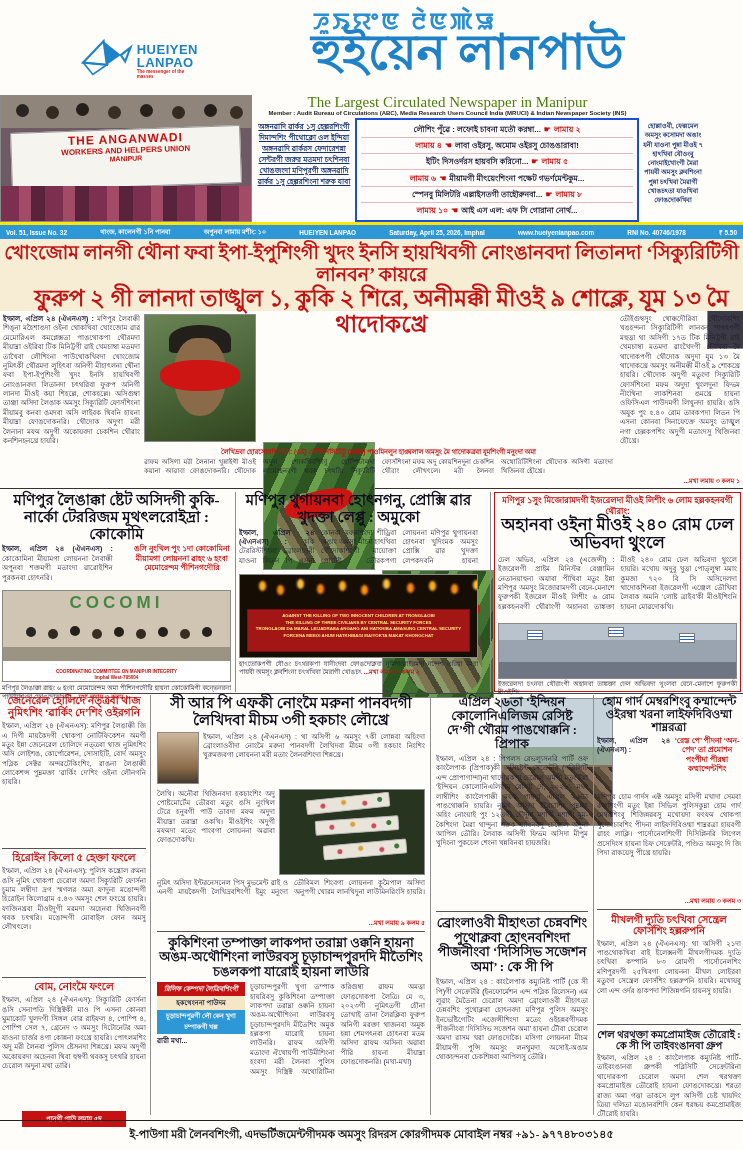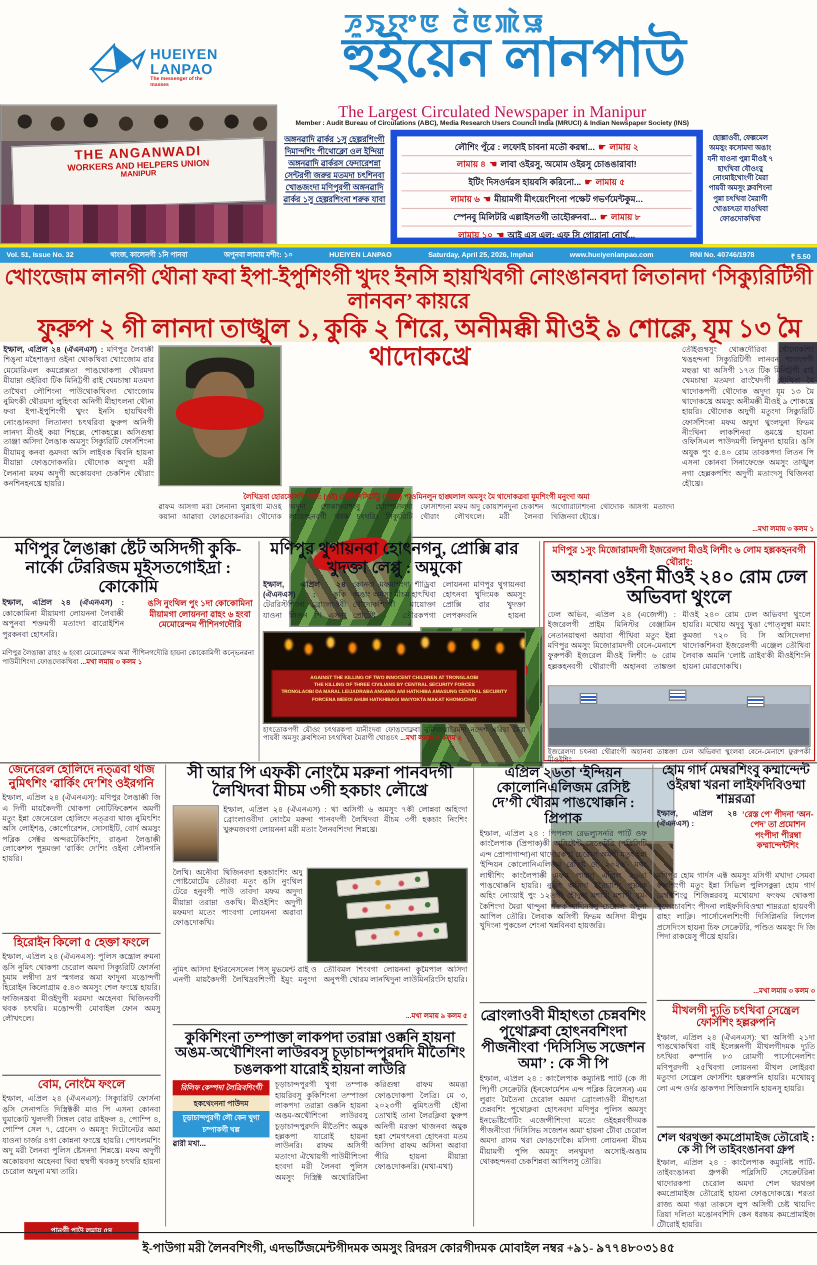--- a/index.html
+++ b/index.html
@@ -17,25 +17,25 @@
   .caption-red{font-size:6.6px;font-weight:bold;color:#c41212;text-align:center;}
   .photo{position:relative;overflow:hidden;border:1px solid #8a8a8a;}
   .censor{position:absolute;background:#cf1414;border-radius:46%;}
   .vr{border-right:1px solid #8f8f8f;}
   .rule-b{border-bottom:1px solid #555;}
   
   .logo-word{color:#1d82c8;font-weight:bold;font-size:13px;line-height:1;letter-spacing:.5px;}
   .logo-tag{color:#c22;font-size:4.6px;font-weight:bold;}
   .title-meetei{color:#2a8fd0;font-weight:bold;font-size:23px;text-align:center;letter-spacing:3px;}
   .title-main{color:#1d82c8;font-weight:bold;font-size:49px;line-height:.95;text-align:center;font-family:"Liberation Serif",serif;}
-  .subtitle{color:#be185d;font-family:"Liberation Serif",serif;font-size:15px;text-align:center;}
+  .subtitle{color:#4d7c0f;font-family:"Liberation Serif",serif;font-size:15px;text-align:center;}
   .membership{color:#222;font-size:6px;font-weight:bold;text-align:center;}
   
   .mid-col{font-size:7.3px;font-weight:bold;color:#16306e;line-height:1.5;text-align:center;}
-  .teaser-box{border:6px solid #1d4ed8;background:#fffdfb;padding:2px 4px;display:flex;flex-direction:column;justify-content:space-around;}
+  .teaser-box{border:2px solid #1d4ed8;background:#fffdfb;padding:2px 4px;display:flex;flex-direction:column;justify-content:space-around;}
   .teaser-row{display:flex;justify-content:center;align-items:center;gap:3px;border-bottom:1px solid #e3b9b9;font-size:7.8px;font-weight:bold;padding:1px 0;}
   .teaser-row:last-child{border-bottom:none;}
   .t-text{color:#15152e;}
   .t-page{color:#c41212;}
   .hand{color:#c41212;font-size:8px;}
   .right-cap{font-size:6.4px;font-weight:bold;color:#16306e;line-height:1.45;text-align:center;}
   
   .info-bar{background:#2e97d5;border-top:3px solid #ffe60a;display:flex;align-items:center;justify-content:space-between;padding:0 6px;color:#fff;font-size:6.4px;font-weight:bold;}
   
   .lead-head{background:#f7ecd4;text-align:center;padding-top:3px;}
@@ -190,27 +190,35 @@
       <span>সিক্যুরিটি ফোর্সশিংনা মফম অদু কোয়শিনদুনা চেকশিন থৌরাং লৌখৎলে।</span>
       <span>মরী লৈনবা অথোরিটিশিংনা থৌদোক অসিগী মতাংদা থিজিনবা হৌখ্রে।</span>
     </div>
     <div class="sec bt" style="left:620px;top:3px;width:120px;height:160px;">তৌইগুম্বসুং থোক্কদৌরিবা থৌদোকশিং খঙহন্দনা সিক্যুরিটিগী লানবন শাগৎপগী মহুত্তা থা অসিগী ১৭ত টিক মিনিট্টগী ৱাই খেমচাম্বা মতমদা ৱাংখৈদগী হৌখিবা মৈ থাদোকপগী থৌদোক অদুদা যূম ১৩ মৈ থাদোকখ্রে অমসুং অনীমক্কী মীওই ৯ শোকখ্রে হায়রি। থৌদোক অদুগী মতুংদা সিক্যুরিটি ফোর্সশিংনা মফম অদুদা থুংলদুনা ফিভম নীংথিনা লাকশিনবা ঙমখ্রে হায়না ওফিসিএল পাউদমগী লিখুনদা হায়রি। ঙসি অযুক পুং ৫.৪০ রোম তাবকপদা লিতন পি এসনা কোনবা সিনাফেক্তে অমসুং তাঙ্খুল নগা হেল্লকপশিং অদুগী মতাংদসু থিজিনবা হৌখ্রে।</div>
     <div class="sec cont" style="left:620px;top:165px;width:120px;">...মখা লমায় ৩ কলম ১</div>
   </div>
 
   <div class="sec" style="left:0;top:490px;width:743px;height:204px;border-bottom:1.2px solid #444;">
 
     <div class="sec vr" style="left:2px;top:2px;width:234px;height:200px;padding-right:4px;">
-      <div class="h-black" style="font-size:15px;">মণিপুর লৈঙাক্কা ষ্টেট অসিদগী কুকি-নার্কো টেররিজম মূইসতগোইদ্রা : কোকোমি</div>
+      <div class="h-black" style="font-size:15px;">মণিপুর লৈঙাক্কা ষ্টেট অসিদগী কুকি-নার্কো টেররিজম মূথৎলরোইদ্রা : কোকোমি</div>
       <div style="display:flex;gap:20px;margin-top:2px;">
         <div class="bt" style="width:53%;height:44px;">
           <span class="dl">ইম্ফাল, এপ্রিল ২৪ (ঐএনএস) :</span>
           <span>কোকোমিনা মীয়ামগা লোয়ননা লৈবাক্কী অপুনবা শক্তমগী মতাংদা ৱারোইশিন পুরকনবা হোৎনরি।</span>
         </div>
         <div class="subhead-red" style="width:47%;font-size:7.6px;">ঙসি নুংথিল পুং ১দা কোকোমিনা মীয়ামগা লোয়ননা ৱাহং ৬ হংবা মেমোরেন্দম পীশিনগদৌরি</div>
+      </div>
+      <div class="photo p-cocomi" style="width:100%;height:92px;margin-top:2px;">
+        <div class="brand">COCOMI</div>
+        <div class="heads"></div>
+        <div class="strip">
+          <div>COORDINATING COMMITTEE ON MANIPUR INTEGRITY</div>
+          <div>Imphal West-795004</div>
+        </div>
       </div>
       <div class="caption" style="margin-top:2px;">
         <span>মণিপুর লৈঙাক্কা ৱাহং ৬ হংবা মেমোরেন্দম অমা পীশিনগদৌরি হায়না কোকোমিগী কন্ভেনরনা পাউমীশিংদা ফোঙদোকখিবা</span>
         <span class="cont">...মখা লমায় ৩ কলম ১</span>
       </div>
     </div>
 
     <div class="sec vr" style="left:239px;top:2px;width:252px;height:200px;padding-right:12px;">
       <div class="h-black" style="font-size:15px;">মণিপুর থুগায়নবা হোৎনগনু, প্রোক্সি ৱার খুদক্তা লেপ্পু : অমুকো</div>
       <div class="bt" style="height:44px;column-count:3;column-gap:6px;margin-top:2px;">

